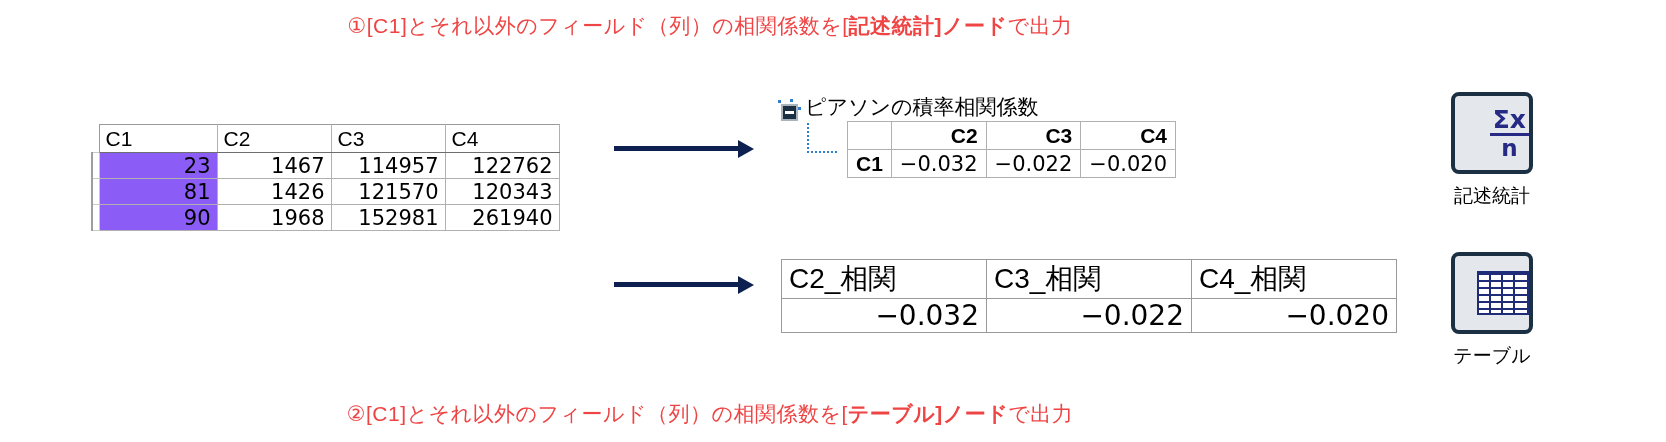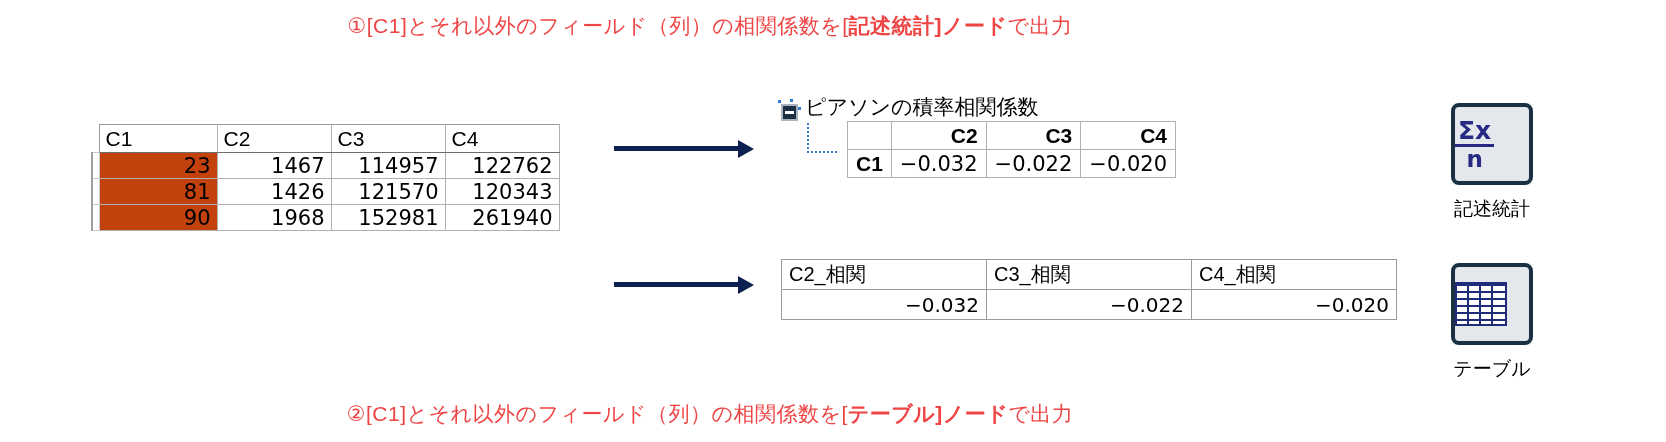--- a/index.html
+++ b/index.html
@@ -52,21 +52,21 @@
     border-top: 1px solid #9a9a9a;
     border-bottom: 1px solid #6e6e6e;
     height: 28px;
     background: #fff;
   }
   #source-grid tbody td {
     text-align: right;
     font-family: "DejaVu Sans", sans-serif;
   }
   #source-grid tbody td.c1cell {
-    background: #c2410c;
+    background: #8b5cf6;
     padding-left: 18px;
   }
   #source-grid .rowmark {
     width: 7px;
     padding: 0;
     background: #fff;
     border-left: 2px solid #9e9e9e;
     border-right: 1px solid #c9c9c9;
     border-top: 1px solid #c9c9c9;
     border-bottom: 1px solid #c9c9c9;
@@ -181,21 +181,21 @@
     text-align: right;
     font-family: "DejaVu Sans", sans-serif;
   }
 
   
   #tablenode-table {
     position: absolute;
     left: 781px;
     top: 259px;
     border-collapse: collapse;
-    font-size: 20px;
+    font-size: 28px;
     background: #fff;
   }
   #tablenode-table th, #tablenode-table td {
     border: 1px solid #9a9a9a;
     height: 30px;
     box-sizing: border-box;
     padding: 0 7px;
     background: #fff;
     width: 205px;
   }
@@ -210,28 +210,28 @@
 
   
   .node {
     position: absolute;
     width: 120px;
     text-align: center;
   }
   .node-box {
     width: 82px;
     height: 82px;
-    margin: 11px auto;
+    margin: 0 auto;
     border: 4px solid #1b3042;
     border-radius: 8px;
     background: #e4e8ec;
     box-sizing: border-box;
     display: flex;
     align-items: center;
-    justify-content: flex-start;
+    justify-content: flex-end;
   }
   .node-caption {
     margin-top: 9px;
     font-size: 19px;
     white-space: nowrap;
   }
   #node-stats { left: 1432px; top: 92px; }
   #node-table { left: 1432px; top: 252px; }
 
   .sigma-glyph {

